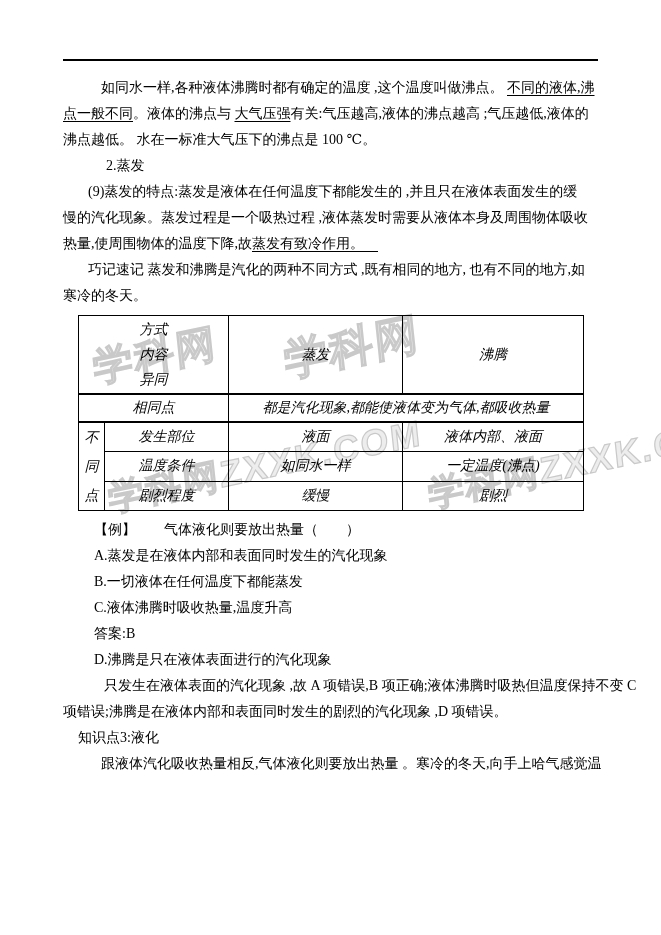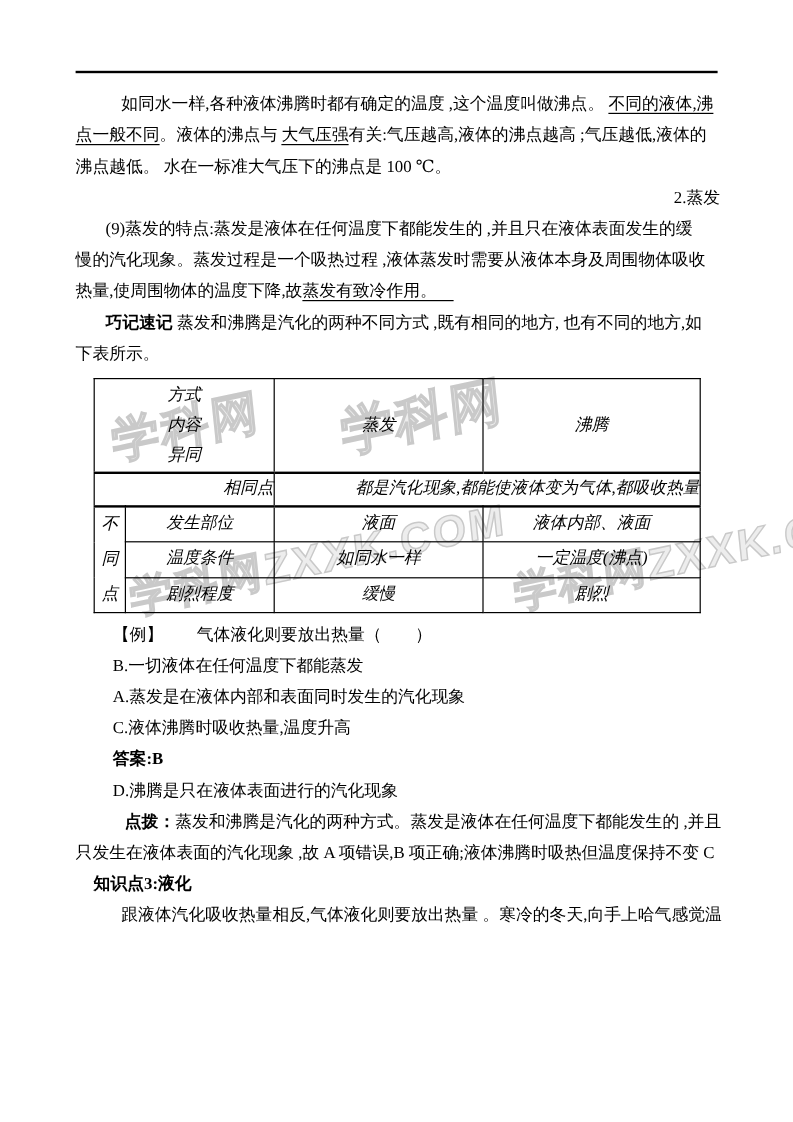--- a/index.html
+++ b/index.html
@@ -6,34 +6,34 @@
   .page{
     position:relative;width:661px;height:935px;background:#ffffff;
     overflow:hidden;color:#000;
     font-family:"Liberation Serif","DejaVu Serif",serif;
   }
   .top-rule{position:absolute;left:63px;top:59px;width:535px;height:2px;background:#000;}
   .content{position:absolute;left:63px;top:75px;width:537px;font-size:14px;line-height:26px;z-index:1;}
   .para{margin:0;}
   .line{white-space:pre;}
   .u{text-decoration:underline;text-underline-offset:3px;}
-  .b{font-weight:bold;margin-top:38px;}
+  .b{font-weight:normal;margin-top:38px;}
   
   .k-body .line:first-child{padding-left:38px;}
-  .k-num  .line:first-child{padding-left:43px;text-align:right;}
+  .k-num  .line:first-child{padding-left:43px;}
   .k-sub  .line:first-child{padding-left:25px;}
   .k-example .line:first-child{padding-left:31px;}
   .k-tip  .line:first-child{padding-left:41px;}
   .k-kp   .line:first-child{padding-left:15px;}
   
   table.cmp{border-collapse:collapse;table-layout:fixed;width:505px;margin:6px 0 6px 15px;}
   table.cmp td{border:1px solid #000;text-align:center;vertical-align:middle;font-size:14px;padding:0;line-height:26px;font-style:italic;}
   td.corner{height:77px;vertical-align:middle;}
   td.corner div{line-height:25px;}
-  tr.same-row td{height:26px;border-bottom-width:2px;text-align:right;}
+  tr.same-row td{height:26px;border-bottom-width:2px;}
   tr.hdr-row td{border-bottom-width:2px;}
   tr.diff-row td{height:28px;}
   td.vert div{line-height:29px;}
   
   .wm{position:absolute;z-index:0;font-weight:bold;white-space:nowrap;pointer-events:none;
       color:#ededed;-webkit-text-stroke:1.2px #c9c9c9;
       transform:rotate(-12deg) skewX(-6deg);letter-spacing:2px;
       font-family:"Liberation Sans","DejaVu Sans",sans-serif;}
   .wm1{left:92px;top:328px;font-size:40px;}
   .wm2{left:283px;top:318px;font-size:44px;}
@@ -63,21 +63,21 @@
         <div class="para k-num">
           <div class="line"><span>2.蒸发</span></div>
         </div>
         <div class="para k-sub">
           <div class="line"><span>(9)蒸发的特点:蒸发是液体在任何温度下都能发生的 ,并且只在液体表面发生的缓</span></div>
           <div class="line"><span>慢的汽化现象。蒸发过程是一个吸热过程 ,液体蒸发时需要从液体本身及周围物体吸收</span></div>
           <div class="line"><span>热量,使周围物体的温度下降,故</span><span class="u">蒸发有致冷作用。　</span></div>
         </div>
         <div class="para k-sub">
           <div class="line"><span class="b">巧记速记</span><span> 蒸发和沸腾是汽化的两种不同方式 ,既有相同的地方, 也有不同的地方,如</span></div>
-          <div class="line"><span>下表所示。</span></div>
+          <div class="line"><span>寒冷的冬天。</span></div>
         </div>
       </div>
 
     <table class="cmp">
       <colgroup>
         <col style="width:26px">
           <col style="width:124px">
           <col style="width:174px">
           <col style="width:181px">
       </colgroup>
@@ -116,37 +116,37 @@
         <td>剧烈</td>
       </tr>
     </tbody>
       </table>
 
     <div id="flow-bottom">
         <div class="para k-example">
           <div class="line"><span>【例】　　气体液化则要放出热量（　　）</span></div>
         </div>
         <div class="para k-example">
-          <div class="line"><span>B.一切液体在任何温度下都能蒸发</span></div>
+          <div class="line"><span>A.蒸发是在液体内部和表面同时发生的汽化现象</span></div>
         </div>
         <div class="para k-example">
-          <div class="line"><span>A.蒸发是在液体内部和表面同时发生的汽化现象</span></div>
+          <div class="line"><span>B.一切液体在任何温度下都能蒸发</span></div>
         </div>
         <div class="para k-example">
           <div class="line"><span>C.液体沸腾时吸收热量,温度升高</span></div>
         </div>
         <div class="para k-example">
           <div class="line"><span class="b">答案:B</span></div>
         </div>
         <div class="para k-example">
           <div class="line"><span>D.沸腾是只在液体表面进行的汽化现象</span></div>
         </div>
         <div class="para k-tip">
-          <div class="line"><span class="b">点拨：</span><span>蒸发和沸腾是汽化的两种方式。蒸发是液体在任何温度下都能发生的 ,并且</span></div>
           <div class="line"><span>只发生在液体表面的汽化现象 ,故 A 项错误,B 项正确;液体沸腾时吸热但温度保持不变 C</span></div>
+          <div class="line"><span>项错误;沸腾是在液体内部和表面同时发生的剧烈的汽化现象 ,D 项错误。</span></div>
         </div>
         <div class="para k-kp">
           <div class="line"><span class="b">知识点3:液化</span></div>
         </div>
         <div class="para k-body">
           <div class="line"><span>跟液体汽化吸收热量相反,气体液化则要放出热量 。寒冷的冬天,向手上哈气感觉温</span></div>
         </div>
       </div>
 
   </div>

